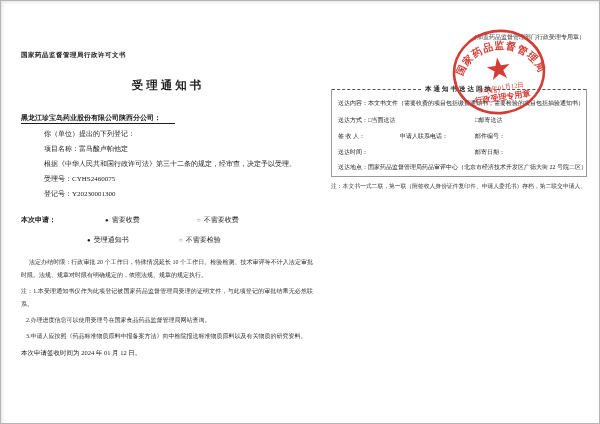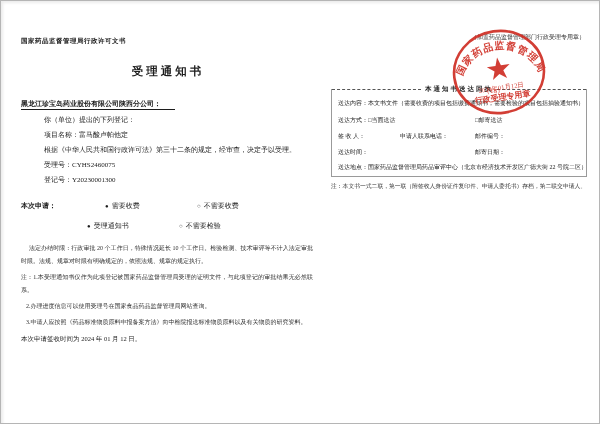--- a/index.html
+++ b/index.html
@@ -5,21 +5,21 @@
   * { margin:0; padding:0; box-sizing:border-box; }
   html,body { background:#e8e8e8; }
   .page {
     position:relative; width:600px; height:424px;
     background:#ffffff; border:1px solid #b5b5b5;
     font-family:"Liberation Serif", serif;
     color:#1c1c1c; overflow:hidden;
     box-shadow:inset 2px 2px 3px rgba(0,0,0,0.08);
   }
   
-  .left-col { position:absolute; left:20px; top:36px; width:294px; }
+  .left-col { position:absolute; left:20px; top:50px; width:294px; }
   .doc-label { font-size:6.5px; font-weight:bold; letter-spacing:0.5px; }
   .title { margin-top:18px; text-align:center; font-size:11.5px; font-weight:bold; letter-spacing:3px; }
   .recipient { margin-top:20px; font-size:7px; font-weight:bold; }
   .recipient span { border-bottom:1px solid #1c1c1c; padding-bottom:1px; padding-right:14px; }
   .line { margin-top:7px; padding-left:23px; font-size:7px; line-height:8px; }
   .line.first { margin-top:7px; }
   .apply-block { margin-top:17px; font-size:7px; }
   .apply-row { display:flex; align-items:center; height:9px;gap:18px; }
   .apply-row + .apply-row { margin-top:11px; }
   .apply-label { width:66px; font-weight:bold; }

